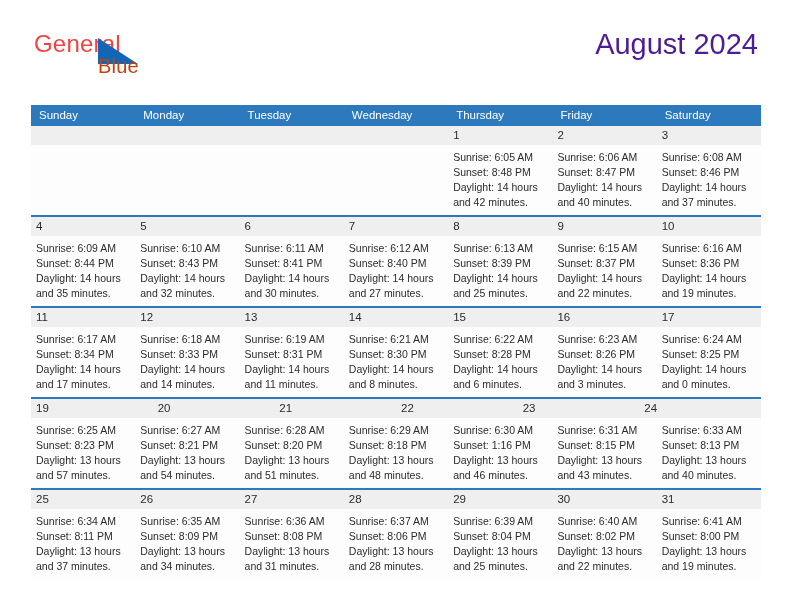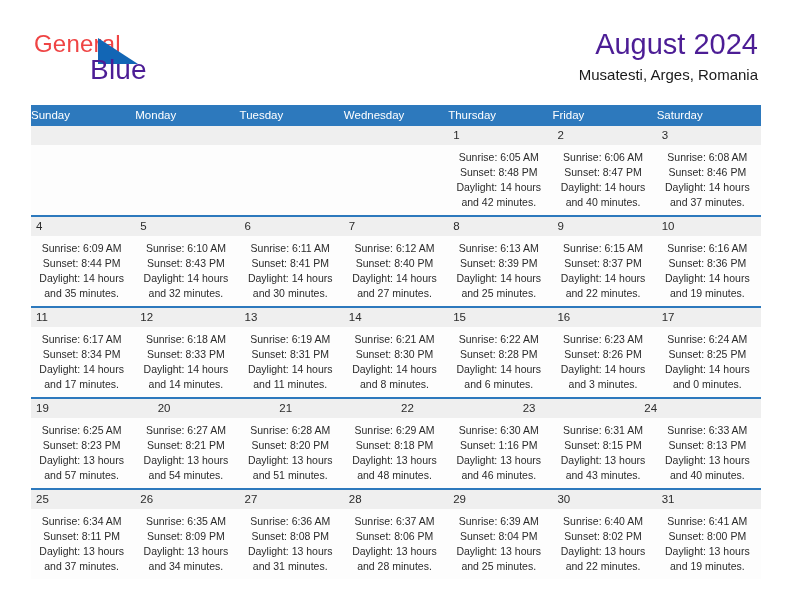--- a/index.html
+++ b/index.html
@@ -42,25 +42,25 @@
     position: absolute;
     left: 0;
     top: 0;
     font-size: 24px;
     letter-spacing: 0.2px;
     color: #ef4444;
     line-height: 1;
   }
   .brand-blue {
     position: absolute;
-    left: 56px;
+    left: 64px;
     top: 24px;
-    font-size: 28px;
+    font-size: 20px;
     letter-spacing: 0.2px;
-    color: #4c1d95;
+    color: #c2410c;
     line-height: 1;
   }
   .brand-triangle {
     position: absolute;
     left: 64px;
     top: 6px;
     width: 40px;
     height: 26px;
   }
 
@@ -95,21 +95,21 @@
   .weekday-row {
     display: flex;
     background: #2d79bd;
     height: 21px;
     align-items: center;
   }
   .weekday-cell {
     flex: 1 1 0;
     font-size: 11.5px;
     color: #ffffff;
-    padding-left: 0;
+    padding-left: 8px;
     box-sizing: border-box;
     line-height: 1;
     white-space: nowrap;
   }
 
   .week-row {
     border-top: 2px solid #2d79bd;
     background: #ffffff;
   }
   .week-row:first-of-type {
@@ -133,21 +133,20 @@
 
   .details-row {
     display: flex;
     height: 70px;
     background: #fdfdfd;
   }
   .detail-cell {
     flex: 1 1 0;
     padding: 5px 8px 12px 5px;
     box-sizing: border-box;
-    text-align: center;
   }
   .detail-line {
     font-size: 10.5px;
     color: #2b2b2b;
     line-height: 1.42;
     white-space: nowrap;
   }
 </style>
 </head>
 <body>
@@ -161,21 +160,20 @@
       <span class="brand-triangle">
         <svg width="40" height="26" viewBox="0 0 40 26" xmlns="http://www.w3.org/2000/svg">
           <polygon points="0,0 0,26 40,26" fill="#1266b5"></polygon>
         </svg>
       </span>
       <span class="brand-blue">Blue</span>
     </div>
 
     <div class="title-block">
       <div class="cal-title">August 2024</div>
-      <div class="cal-subtitle">Musatesti, Arges, Romania</div>
     </div>
 
   </div>
 
   <div class="calendar">
     <div class="weekday-row" id="weekday-row">
         <div class="weekday-cell">Sunday</div>
         <div class="weekday-cell">Monday</div>
         <div class="weekday-cell">Tuesday</div>
         <div class="weekday-cell">Wednesday</div>

